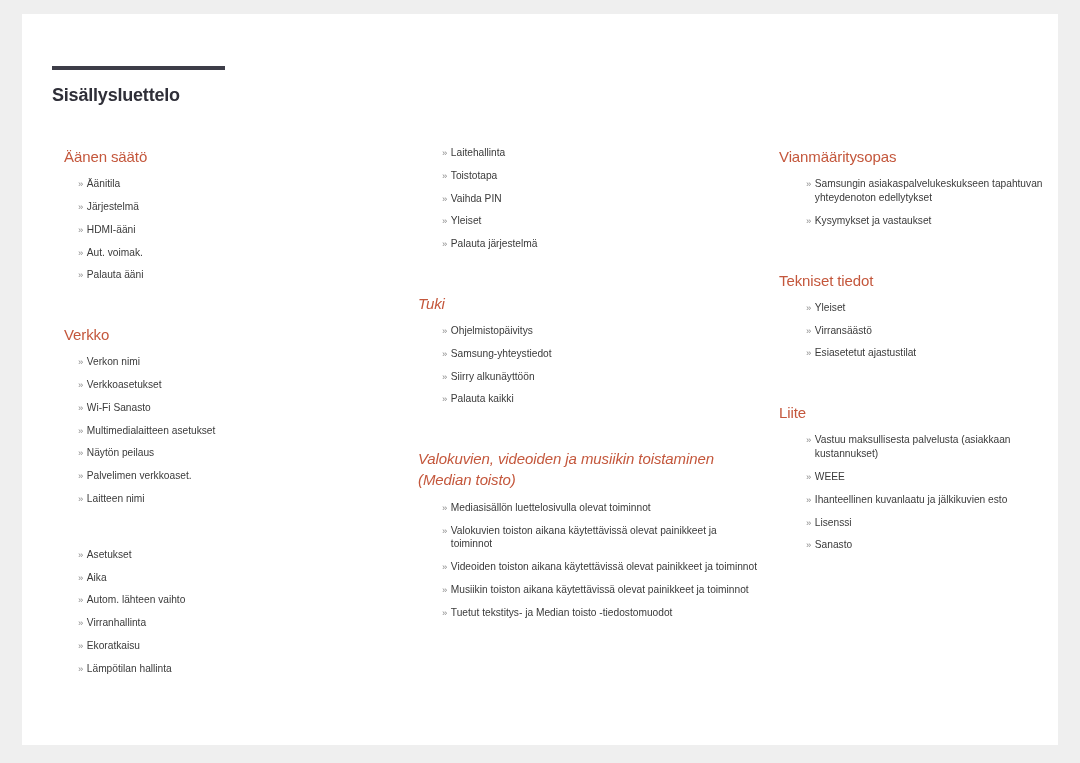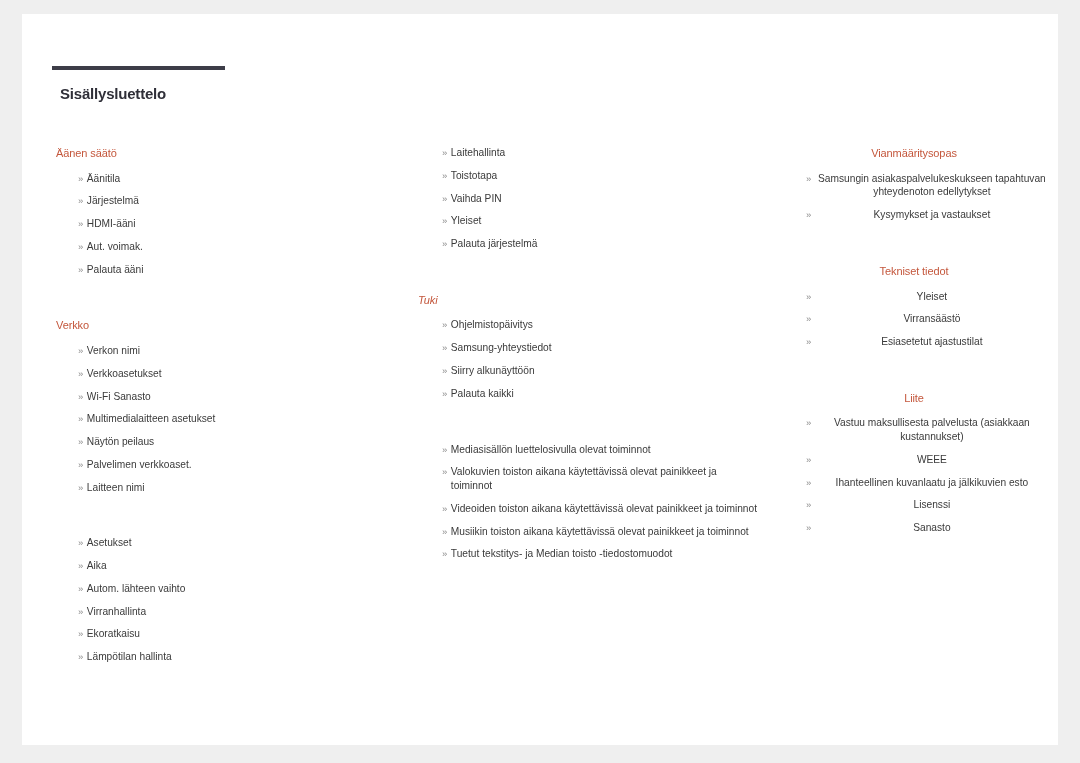--- a/index.html
+++ b/index.html
@@ -30,55 +30,55 @@
   }
 
   .title-rule {
     width: 173px;
     height: 4px;
     background: #3d3d48;
     margin-bottom: 16px;
   }
 
   .page-title {
-    font-size: 15px;
+    font-size: 18px;
     font-weight: bold;
     color: #2f2f38;
     letter-spacing: -0.2px;
     line-height: 1.1;
-    margin: 8px;
+    margin: 0;
   }
 
   .columns {
     position: absolute;
     left: 0;
     top: 0;
     width: 1036px;
     height: 731px;
   }
 
   .column {
     position: absolute;
     top: 132px;
   }
 
   .col-1 { left: 30px;  width: 340px; }
   .col-2 { left: 396px; width: 340px; }
-  .col-3 { left: 757px; width: 270px; text-align: center; }
+  .col-3 { left: 757px; width: 270px; }
 
   .section {
     margin-bottom: 0;
   }
 
   .section-heading {
     color: #c4573c;
-    font-size: 11px;
+    font-size: 15px;
     font-weight: normal;
     line-height: 1.42;
-    margin: 0 0 10px 4px;
+    margin: 0 0 10px 12px;
     letter-spacing: -0.1px;
   }
 
   .section.no-heading .item-list {
     margin-top: 0;
   }
 
   .item-list {
     list-style: none;
     margin: 0;
@@ -259,20 +259,21 @@
               <span class="item-text">Siirry alkunäyttöön</span>
             </li>
             <li class="item">
               <span class="item-bullet">»</span>
               <span class="item-text">Palauta kaikki</span>
             </li>
           </ul>
         </div>
         <div class="gap-large"></div>
         <div class="section">
+          <h2 class="section-heading">Valokuvien, videoiden ja musiikin toistaminen (Median toisto)</h2>
           <ul class="item-list">
             <li class="item">
               <span class="item-bullet">»</span>
               <span class="item-text">Mediasisällön luettelosivulla olevat toiminnot</span>
             </li>
             <li class="item">
               <span class="item-bullet">»</span>
               <span class="item-text">Valokuvien toiston aikana käytettävissä olevat painikkeet ja toiminnot</span>
             </li>
             <li class="item">

